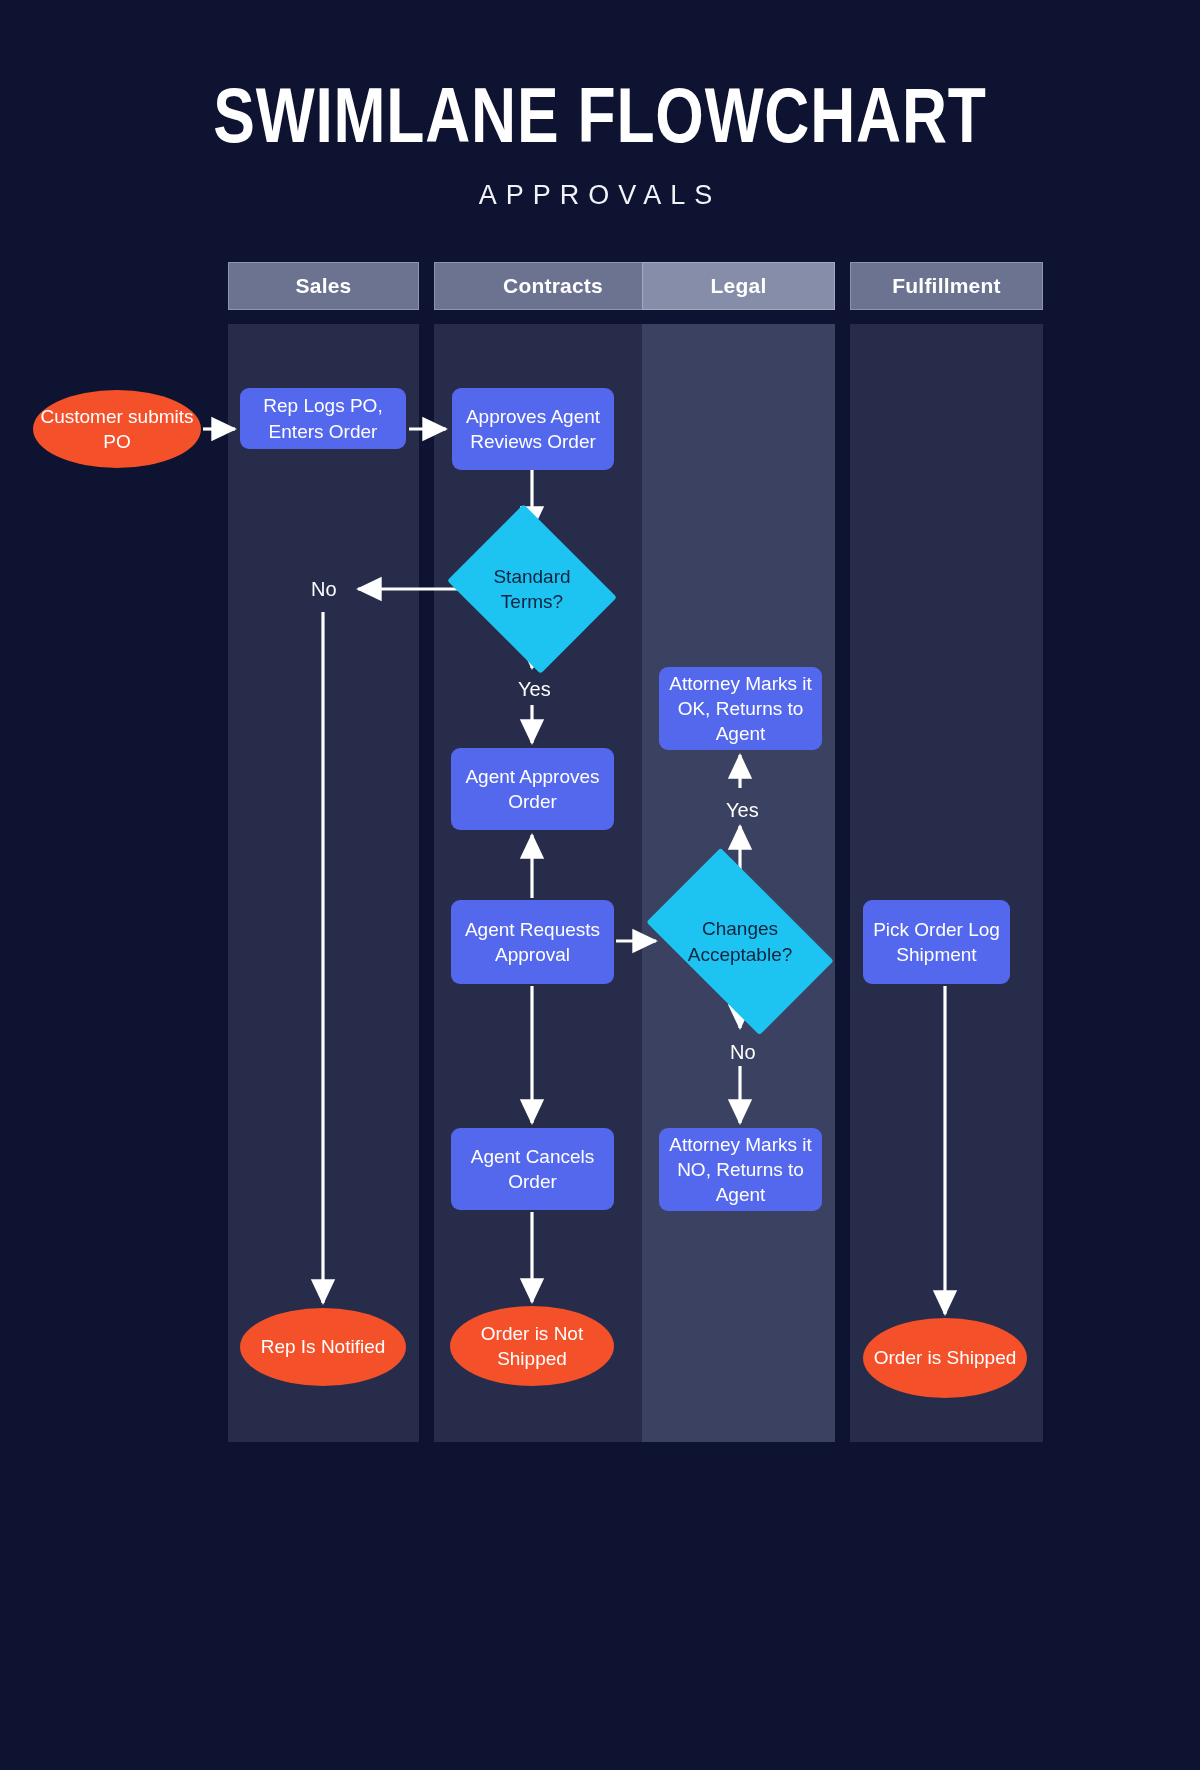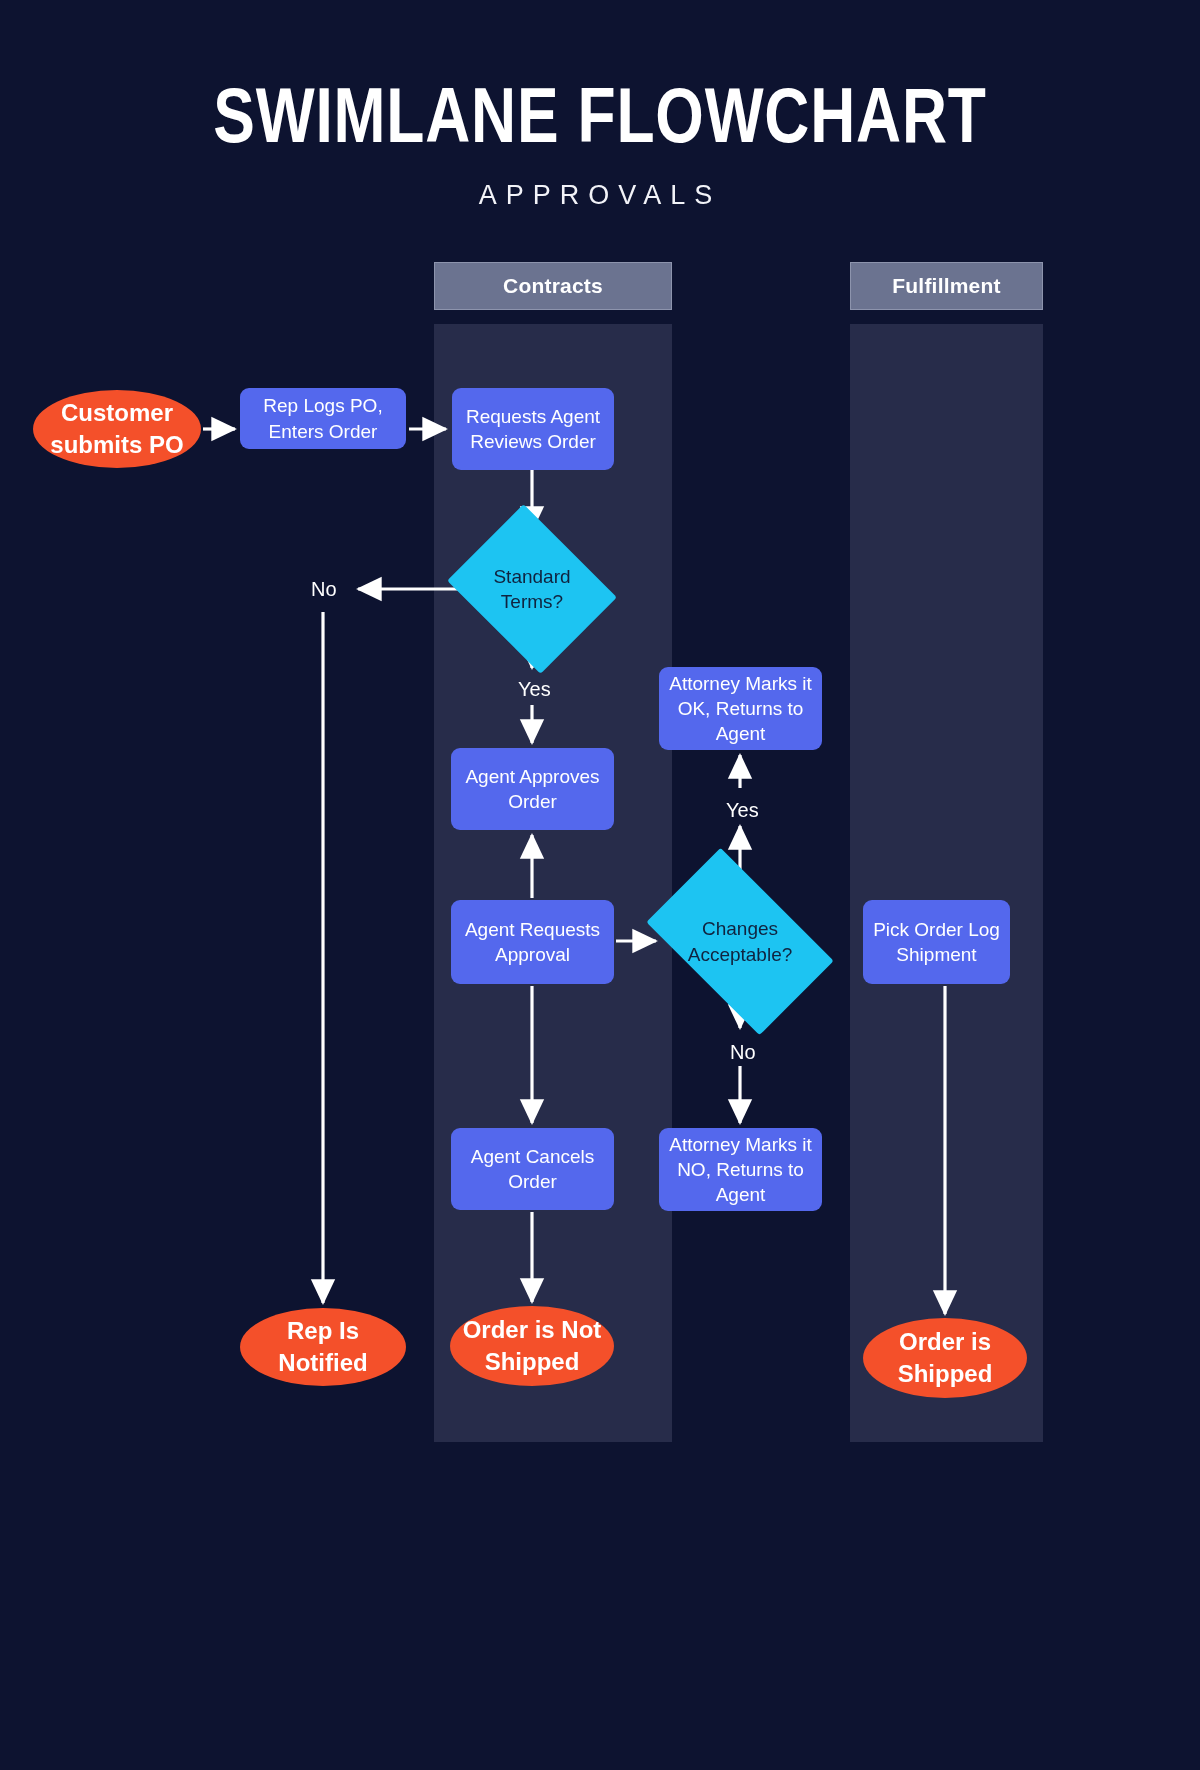--- a/index.html
+++ b/index.html
@@ -99,22 +99,21 @@
   .node.process {
     background: #5468ed;
     border-radius: 9px;
     color: #ffffff;
     font-size: 19px;
   }
   .node.terminator {
     background: #f4502a;
     border-radius: 50%;
     color: #ffffff;
-    font-size: 24px;
-    font-weight: bold;
+    font-size: 19px;
   }
   .node.decision {
     color: #10233f;
     font-size: 19px;
     background: transparent;
   }
   .node.decision .dia {
     position: absolute;
     inset: 0;
     background: #1dc4f2;
@@ -142,23 +141,31 @@
 </style>
 </head>
 <body>
 
 <div id="title-block">
   <h1 id="main-title">SWIMLANE FLOWCHART</h1>
   <div id="subtitle">APPROVALS</div>
 </div>
 
 <div id="lanes">
+    <div class="lane" style="left: 228px; width: 191px;">
+      <div class="lane-header">Sales</div>
+      <div class="lane-body"></div>
+    </div>
     <div class="lane" style="left: 434px; width: 194px; padding-left: 44px;">
       <div class="lane-header">Contracts</div>
       <div class="lane-body"></div>
+    </div>
+    <div class="lane" style="left: 642px; width: 193px;">
+      <div class="lane-header light">Legal</div>
+      <div class="lane-body light"></div>
     </div>
     <div class="lane" style="left: 850px; width: 193px;">
       <div class="lane-header">Fulfillment</div>
       <div class="lane-body"></div>
     </div>
   </div>
 
 <svg id="flow" viewBox="0 0 1200 1770" xmlns="http://www.w3.org/2000/svg">
   <defs>
     <marker id="arrowhead" markerWidth="9" markerHeight="9" refX="7.4" refY="4.5" orient="auto" markerUnits="strokeWidth">
@@ -200,21 +207,21 @@
 </svg>
 
 <div id="nodes-layer">
     <div class="node terminator" style="left: 33px; top: 390px; width: 168px; height: 78px;">
       <span>Customer submits PO</span>
     </div>
     <div class="node process" style="left: 240px; top: 388px; width: 166px; height: 61px;">
       <span>Rep Logs PO, Enters Order</span>
     </div>
     <div class="node process" style="left: 452px; top: 388px; width: 162px; height: 82px;">
-      <span>Requests Agent Reviews Order</span>
+      <span>Approves Agent Reviews Order</span>
     </div>
     <div class="node decision" style="left: 466px; top: 535px; width: 132px; height: 108px;">
       <div class="dia"></div>
       <span class="dtext">Standard Terms?</span>
     </div>
     <div class="node process" style="left: 451px; top: 748px; width: 163px; height: 82px;">
       <span>Agent Approves Order</span>
     </div>
     <div class="node process" style="left: 451px; top: 900px; width: 163px; height: 84px;">
       <span>Agent Requests Approval</span>

